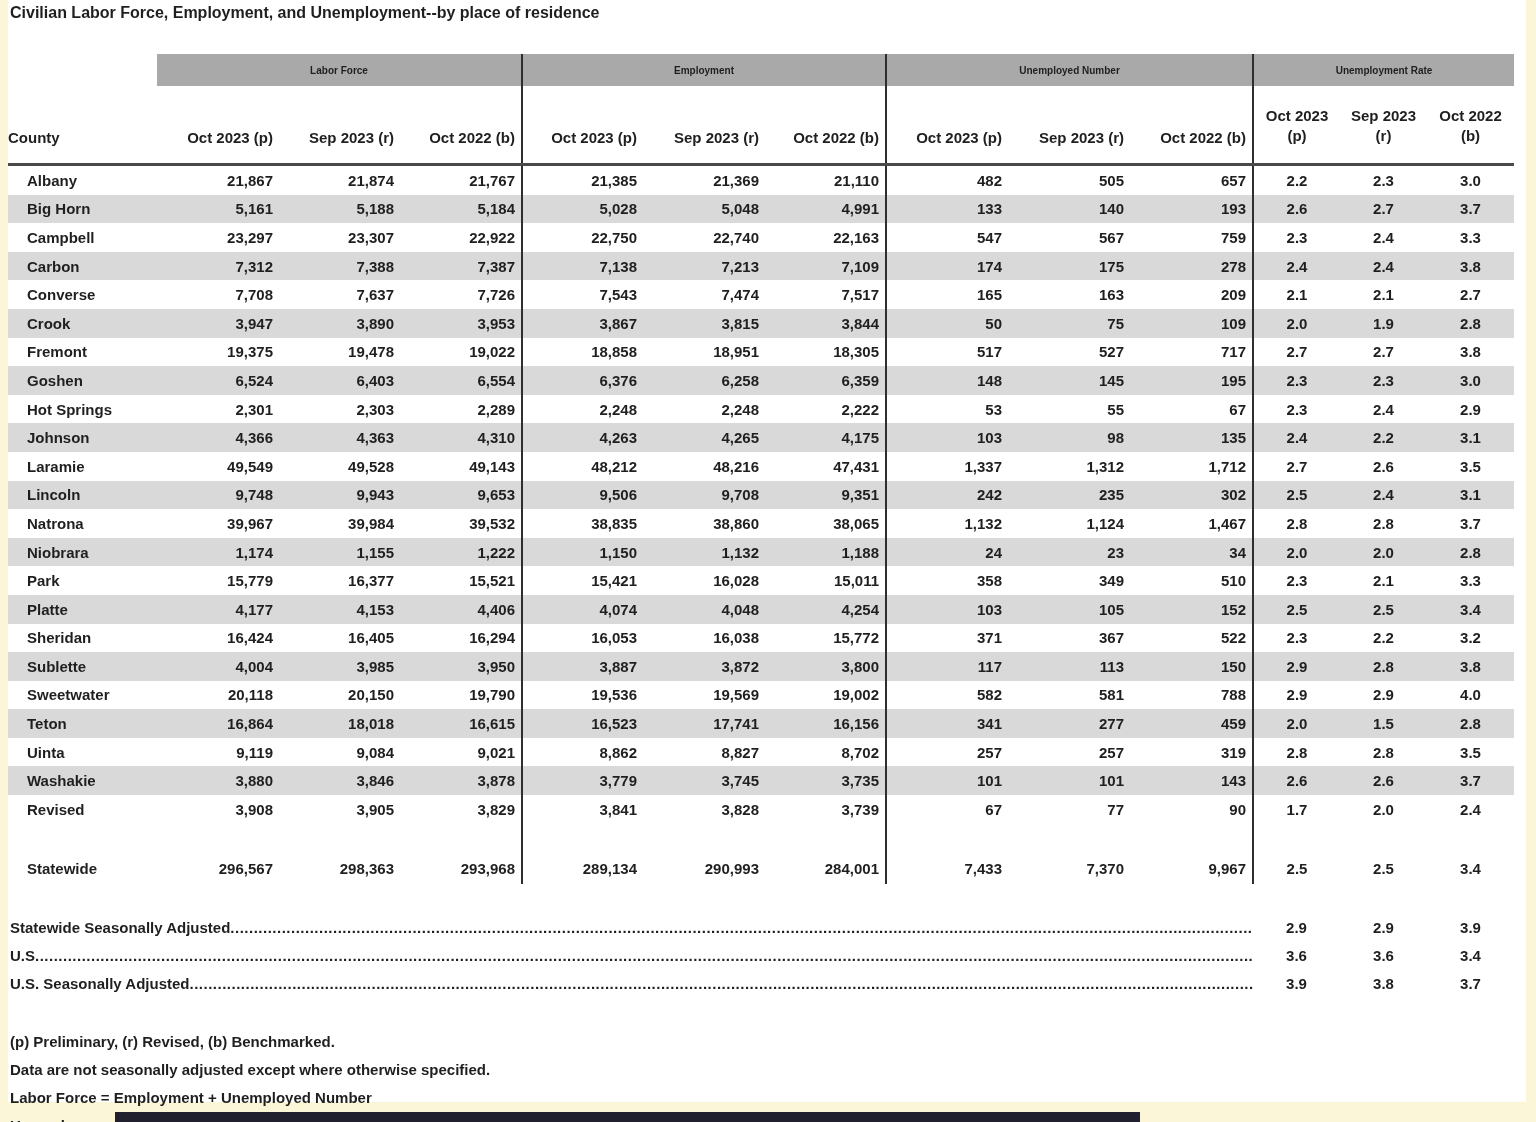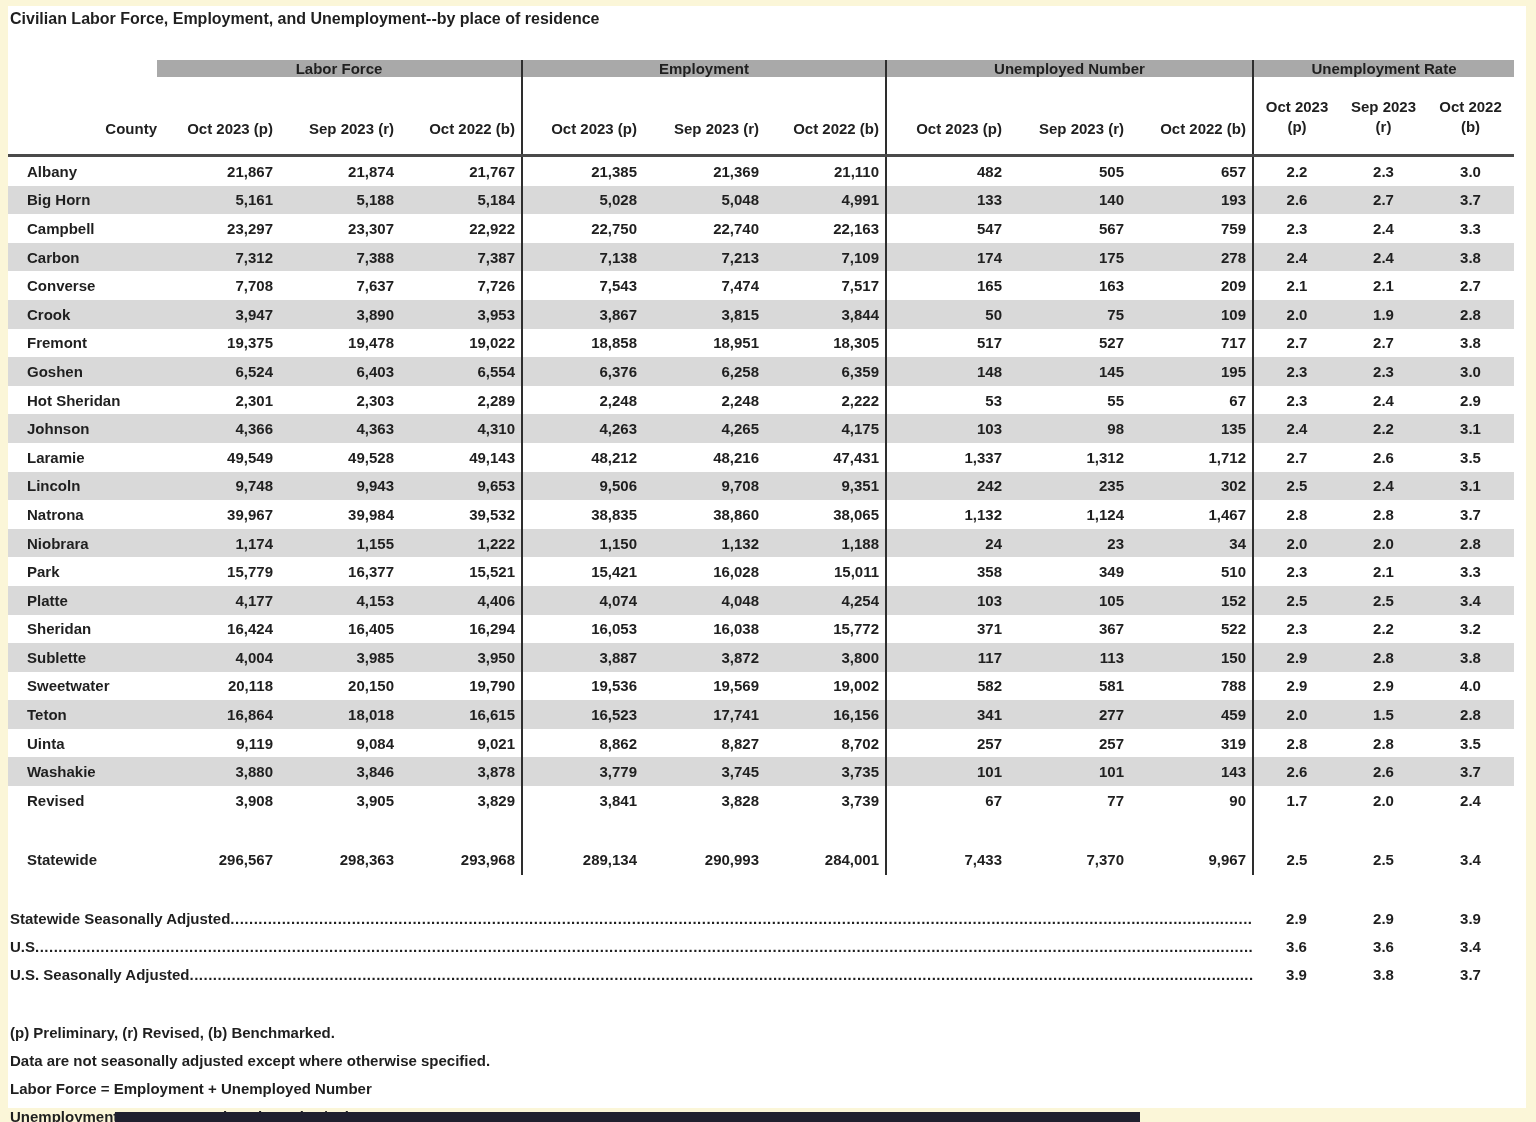--- a/index.html
+++ b/index.html
@@ -4,46 +4,46 @@
 <style>
   html,body { margin:0; padding:0; }
   body {
     width:1536px; height:1122px;
     position:relative; overflow:hidden;
     background: var(--frame-bg, #FBF6D8);
     font-family: "Liberation Sans", sans-serif;
     color: var(--text, #1f1f1f);
   }
   .content {
-    position:absolute; left:8px; top:6px;
+    position:absolute; left:8px; top:0;
     width:1518px; height:1102px;
     background:#ffffff;
   }
   .title {
     margin:4px 0 0 2px;
     font-size:16px; font-weight:700;
   }
   table.lf-table {
     border-collapse:collapse; table-layout:fixed;
     width:1506px; margin:32px 0 0 0;
     font-size:15px;
   }
   .lf-table th, .lf-table td { padding:0; font-weight:600; }
   .group-row th.group {
     background: var(--group-header-bg, #A9A9A9);
-    font-weight:700; font-size:15px; text-align:center; height:16px;
+    font-weight:700; font-size:10px; text-align:center; height:32px;
   }
   .group-row th.blank { background:transparent; }
   .g-end { border-right:2px solid var(--divider, #2e2e2e); }
   .col-row th {
     height:60px; vertical-align:bottom; padding-bottom:17px;
     font-weight:700; border-bottom:3px solid #4a4a4a;
   }
   .col-row th.num  { text-align:right; padding-right:6px; }
-  .col-row th.county-h { text-align:right; }
+  .col-row th.county-h { text-align:left; }
   .col-row th.rate { text-align:center; }
   .col-row th.rate div { line-height:20px; }
   .lf-table tbody td { height:28.6px; }
   .lf-table td.county { text-align:left; padding-left:19px; }
   .lf-table td.num   { text-align:right; padding-right:6px; }
   .lf-table td.rate  { text-align:center; }
   tr.alt td { background: var(--alt-row-bg, #D9D9D9); }
   tr.spacer td { height:29px; }
   tr.statewide td { font-weight:700; height:31px; }
   .summary { margin:30px 0 0 2px; width:1504px; }
@@ -230,21 +230,21 @@
           <td class="num">6,258</td>
           <td class="num g-end">6,359</td>
           <td class="num">148</td>
           <td class="num">145</td>
           <td class="num g-end">195</td>
           <td class="rate">2.3</td>
           <td class="rate">2.3</td>
           <td class="rate">3.0</td>
         </tr>
         <tr>
-          <td class="county">Hot Sheridan</td>
+          <td class="county">Hot Springs</td>
           <td class="num">2,301</td>
           <td class="num">2,303</td>
           <td class="num g-end">2,289</td>
           <td class="num">2,248</td>
           <td class="num">2,248</td>
           <td class="num g-end">2,222</td>
           <td class="num">53</td>
           <td class="num">55</td>
           <td class="num g-end">67</td>
           <td class="rate">2.3</td>

